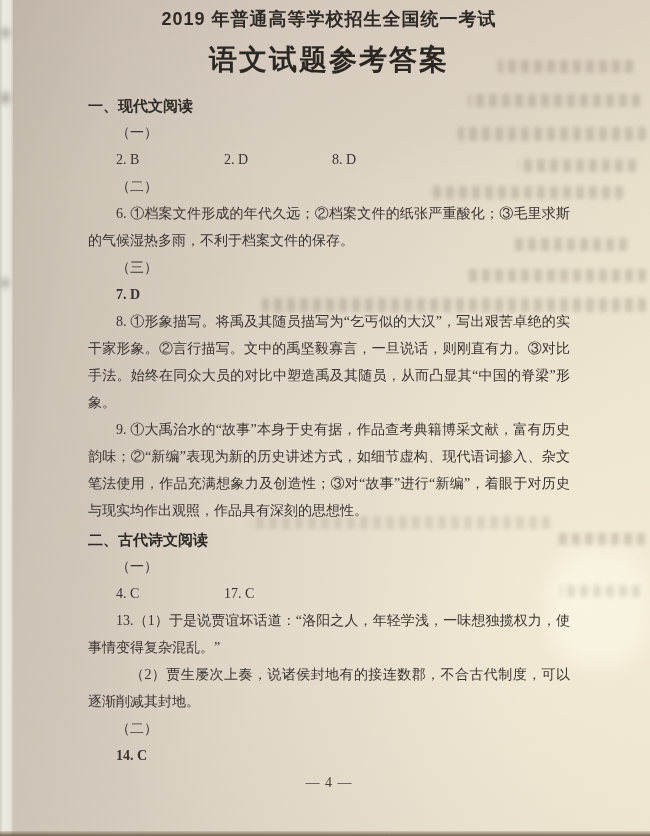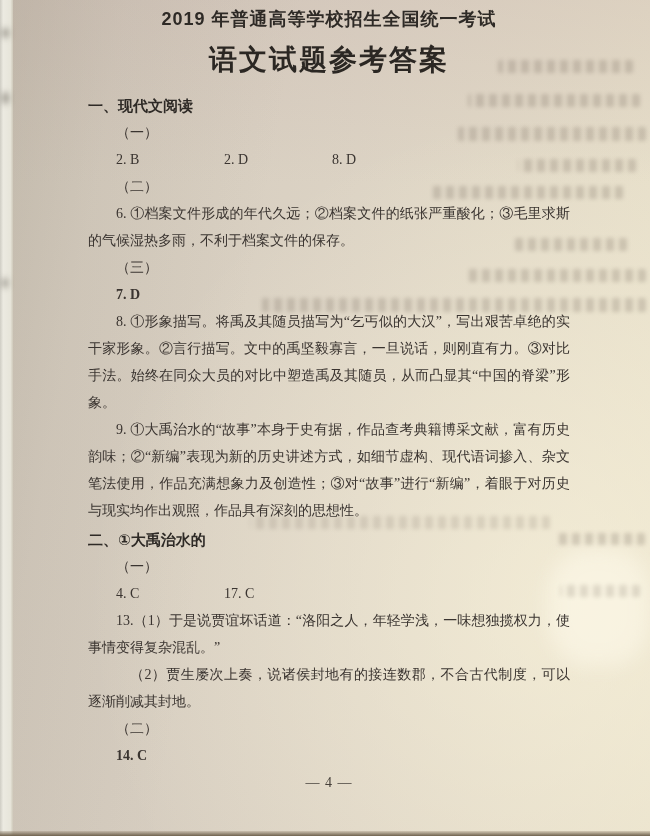--- a/index.html
+++ b/index.html
@@ -117,21 +117,21 @@
     <div class="para">6. ①档案文件形成的年代久远；②档案文件的纸张严重酸化；③毛里求斯的气候湿热多雨，不利于档案文件的保存。</div>
 
     <div class="sub-label">（三）</div>
 
     <div class="single">7. D</div>
 
     <div class="para">8. ①形象描写。将禹及其随员描写为“乞丐似的大汉”，写出艰苦卓绝的实干家形象。②言行描写。文中的禹坚毅寡言，一旦说话，则刚直有力。③对比手法。始终在同众大员的对比中塑造禹及其随员，从而凸显其“中国的脊梁”形象。</div>
 
     <div class="para">9. ①大禹治水的“故事”本身于史有据，作品查考典籍博采文献，富有历史韵味；②“新编”表现为新的历史讲述方式，如细节虚构、现代语词掺入、杂文笔法使用，作品充满想象力及创造性；③对“故事”进行“新编”，着眼于对历史与现实均作出观照，作品具有深刻的思想性。</div>
 
-    <div class="sec-heading second">二、①大禹治水的</div>
+    <div class="sec-heading second">二、古代诗文阅读</div>
 
     <div class="sub-label">（一）</div>
 
     <div class="answer-row">
       <span class="ans">4. C</span>
       <span class="ans">17. C</span>
     </div>
 
     <div class="para">13.（1）于是说贾谊坏话道：“洛阳之人，年轻学浅，一味想独揽权力，使事情变得复杂混乱。”</div>
 

